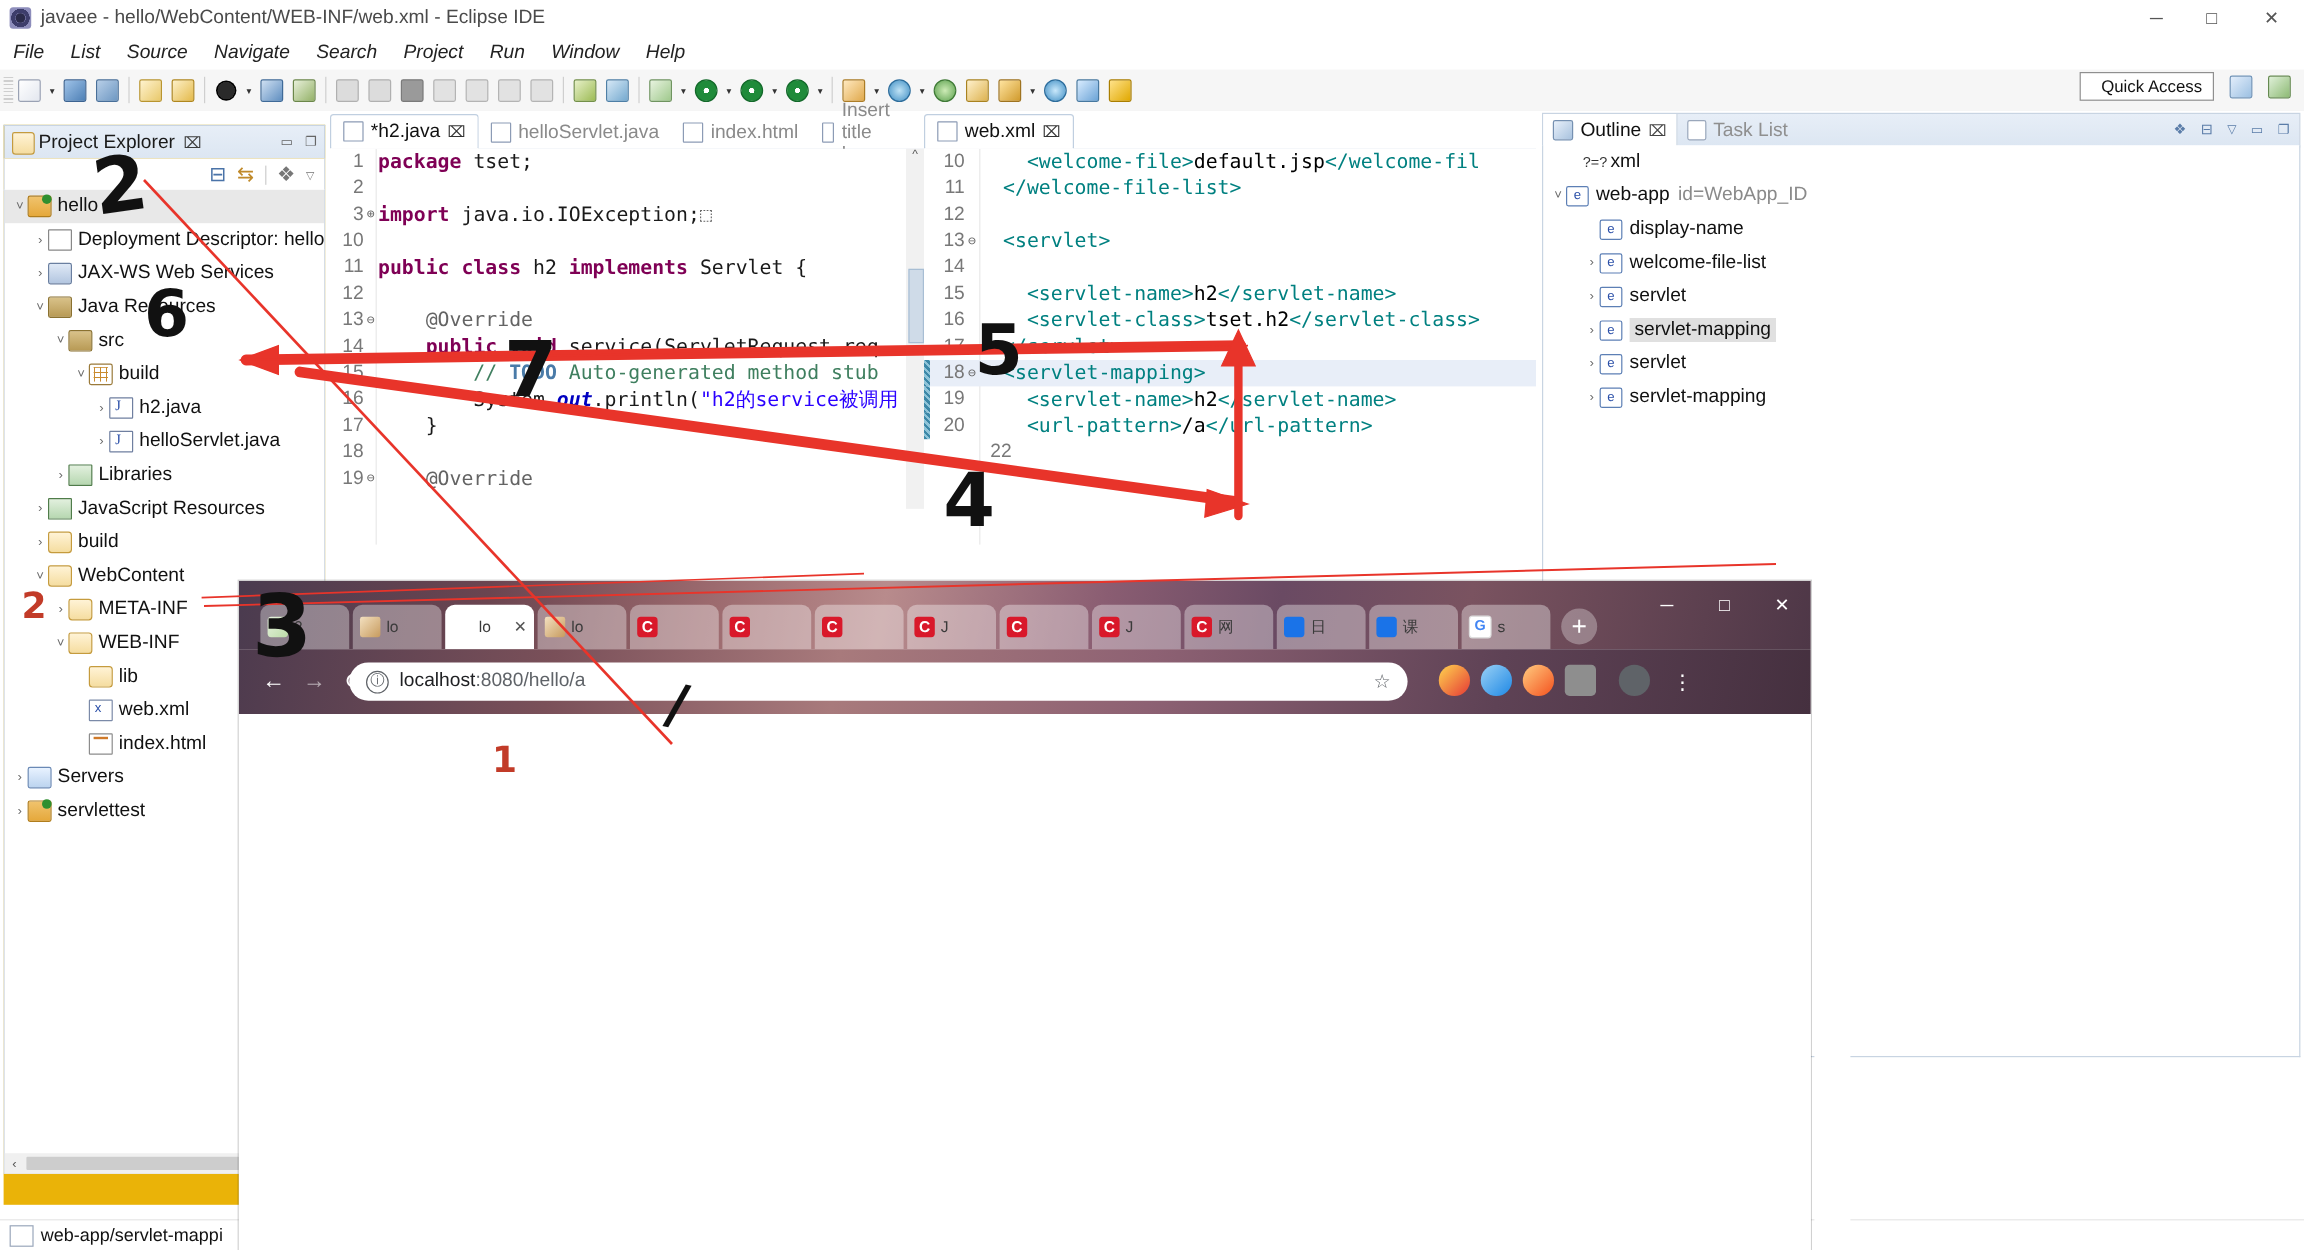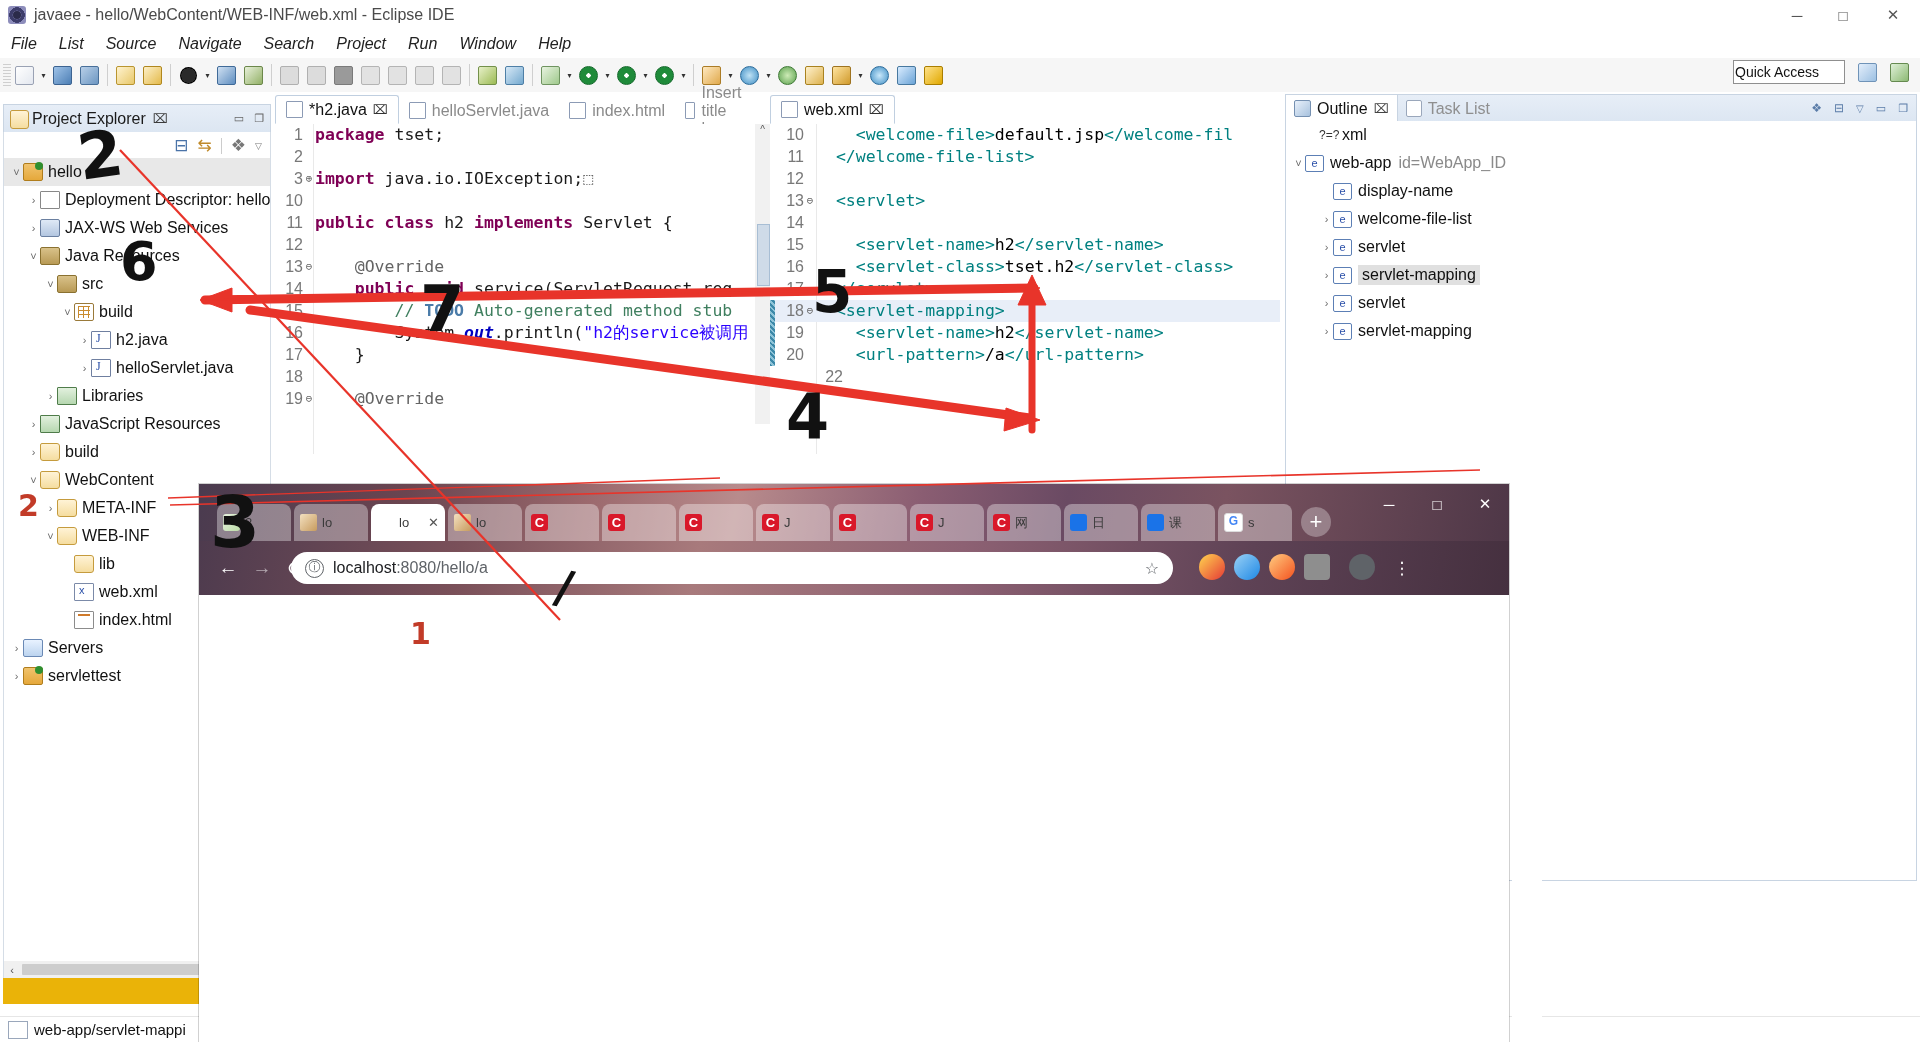--- a/index.html
+++ b/index.html
@@ -44,21 +44,21 @@
     background:repeating-linear-gradient(to bottom,#cfcfcf 0 1px,transparent 1px 3px);}
   .tb-btn{width:25px;height:25px;margin:0 1px;display:flex;align-items:center;justify-content:center;
      font-size:13px;position:relative;}
   .tb-arrow{width:11px;height:25px;display:flex;align-items:center;justify-content:center;color:#333;font-size:8px;}
   .tb-sep{width:1px;height:22px;background:#cfcfcf;margin:0 4px;}
   .ico{width:17px;height:17px;border-radius:2px;display:block;}
   
   .quickaccess{
     position:absolute;right:75px;top:60px;width:112px;height:24px;
     border:1px solid #8f8f8f;background:#fff;font-size:14px;color:#111;
-    display:flex;align-items:center;padding-left:1px;box-sizing:border-box;
+    display:flex;align-items:center;padding-left:17px;box-sizing:border-box;
   }
   .qa-extra{position:absolute;right:8px;top:60px;display:flex;gap:6px;align-items:center;}
   .qa-extra div{width:26px;height:24px;display:flex;align-items:center;justify-content:center;}
 
   
   .workbench{position:absolute;left:0;top:92px;width:1920px;height:925px;background:#ffffff;}
 
   
   .pe{position:absolute;left:3px;top:12px;width:268px;height:900px;background:#eab308;}
   .pe-tabrow{height:27px;background:linear-gradient(to bottom,#e7eef7,#dce6f2);

